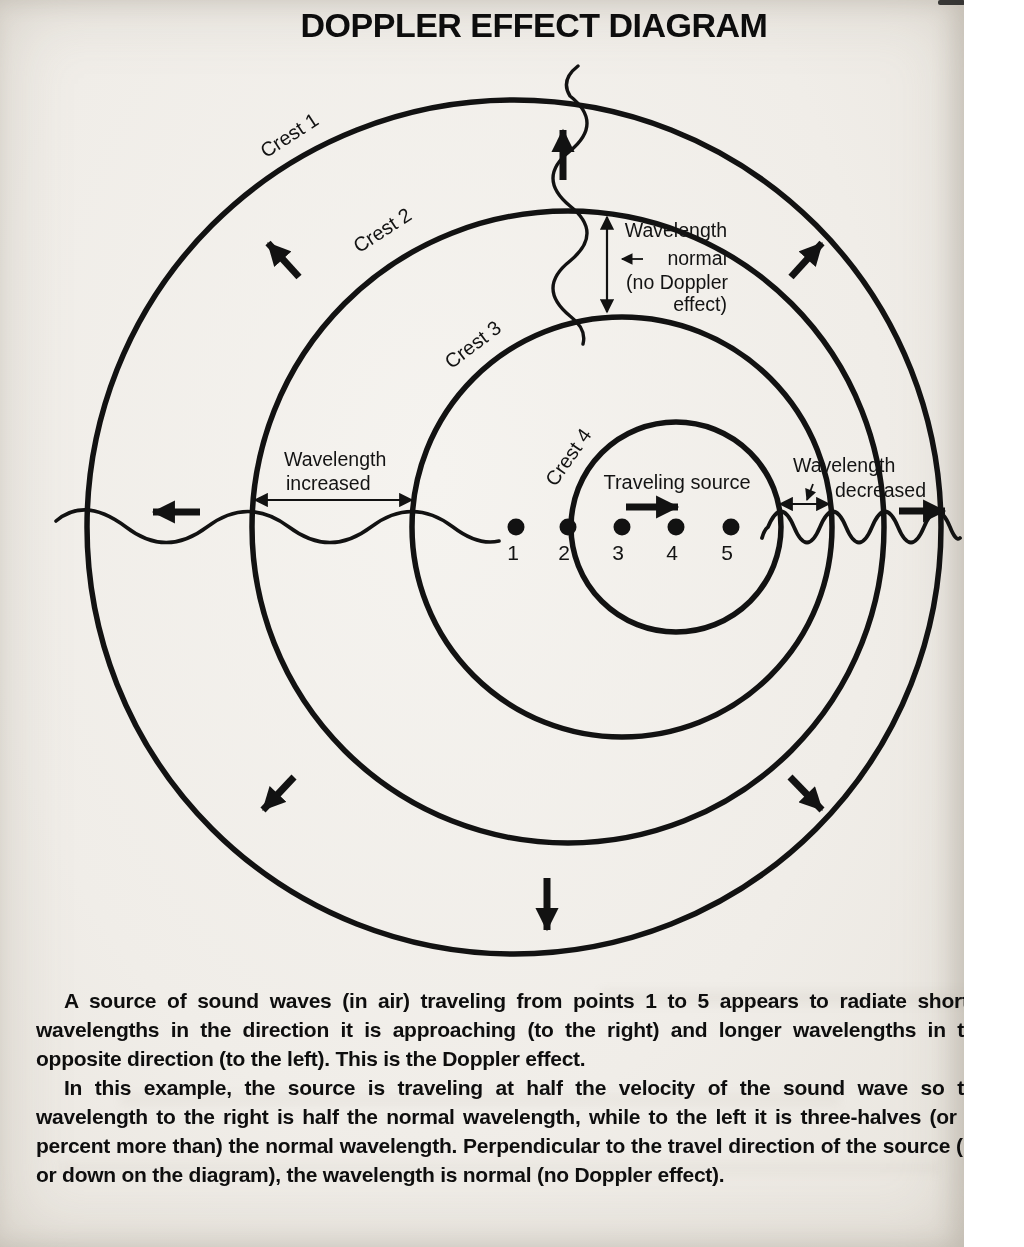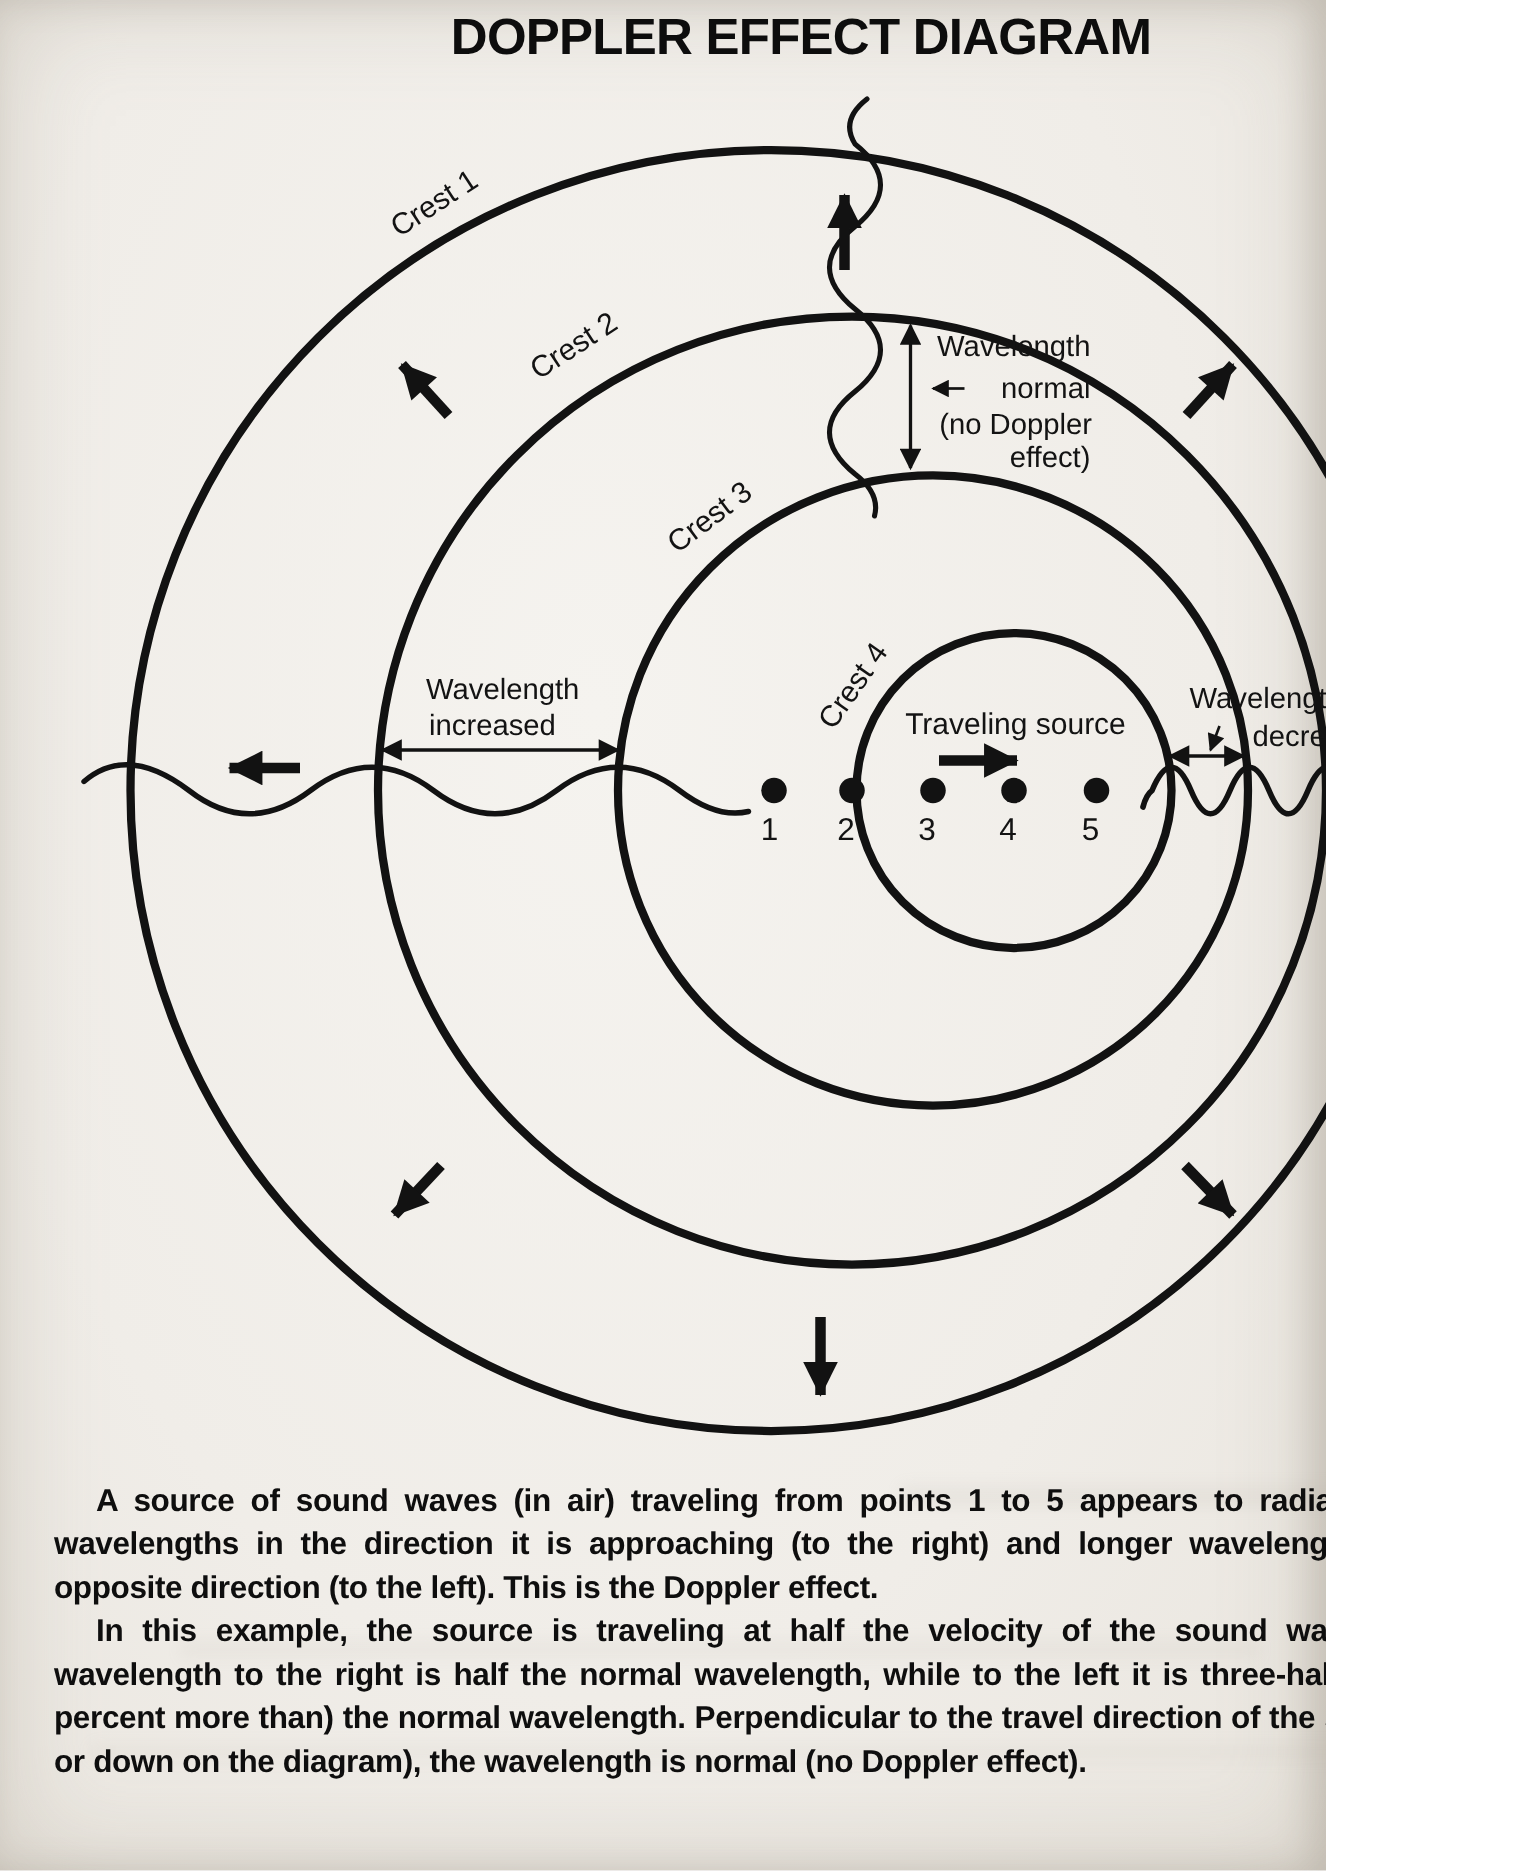--- a/index.html
+++ b/index.html
@@ -1,17 +1,17 @@
 <!DOCTYPE html>
 <html><head>
 <meta charset="utf-8">
 <style>
   html,body{margin:0;padding:0;}
   .page{
-    position:relative; width:884px; height:1247px; overflow:hidden;
+    position:relative; width:964px; height:1247px; overflow:hidden;
     background:radial-gradient(ellipse at 45% 38%, #f5f3ef 0%, #f0ede8 60%, #e9e5de 100%);
     box-shadow: inset 0 0 70px rgba(150,140,122,.30), inset -10px 0 22px rgba(120,110,95,.22);
     font-family:"Liberation Sans", sans-serif; color:#141414;
   }
   .title{
     position:absolute; top:6px; left:0; width:1024px; margin:0;
     text-align:center; padding-left:44px; box-sizing:border-box;
     font-size:34px; font-weight:bold; letter-spacing:-0.5px; color:#0d0d0d;
   }
   .diagram-svg{ position:absolute; top:0; left:0; }

